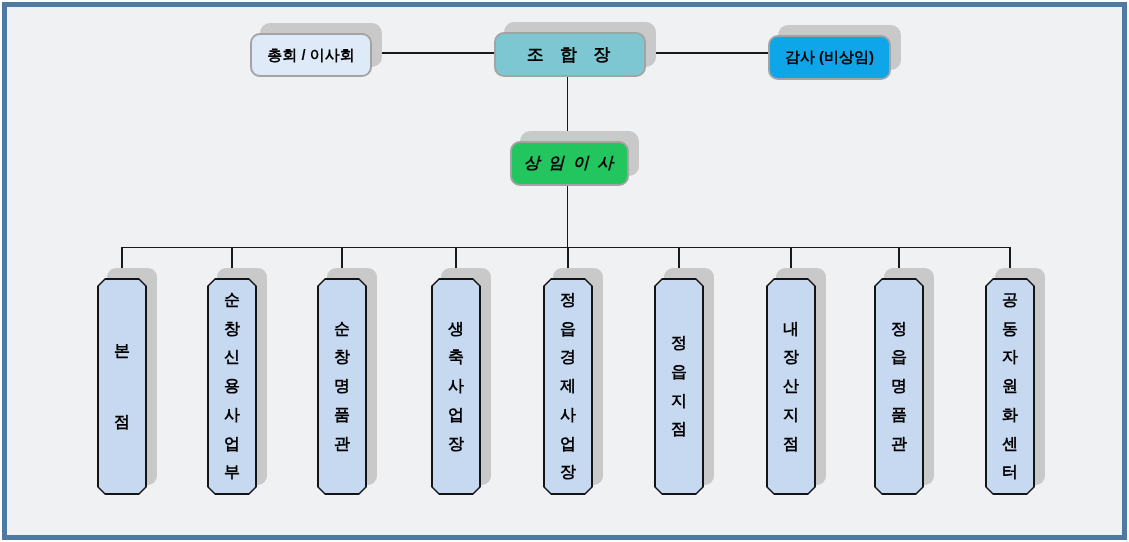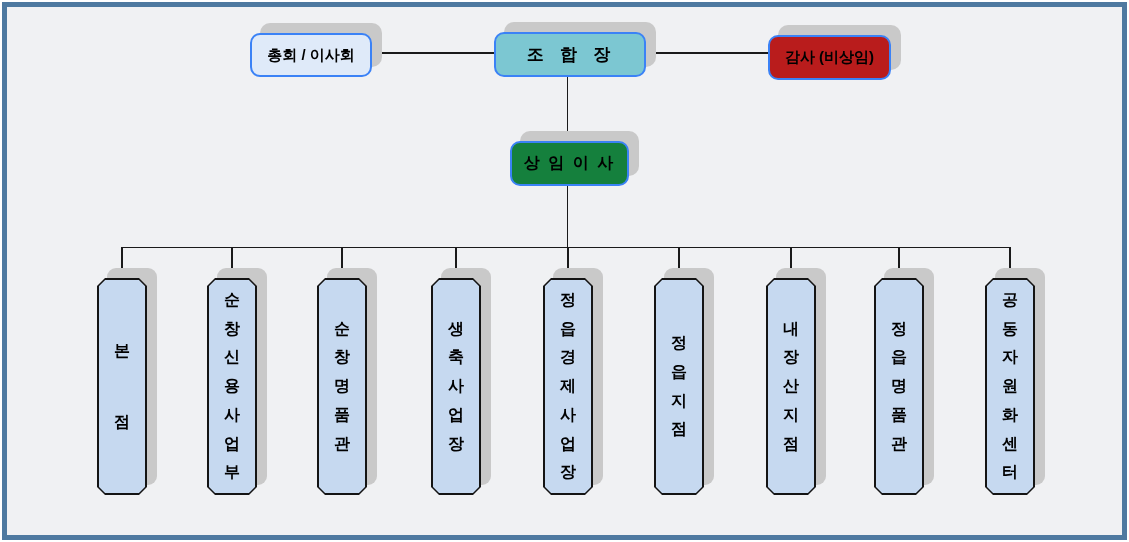--- a/index.html
+++ b/index.html
@@ -12,28 +12,28 @@
   .canvas { position:absolute; inset:0; }
 
   
   .line { position:absolute; background:#1a1a1a; }
   .h-line { height:1.5px; }
   .v-line { width:1.5px; }
 
   
   .node {
     position:absolute; display:flex; align-items:center; justify-content:center;
-    border:2px solid #3b82f6; border-radius:10px;
+    border:2px solid #a3a3a3; border-radius:10px;
     box-shadow:10px -10px 0 #c9c9c9;
     font-weight:bold; color:#000;
   }
   .node-assembly { left:250px; top:33px; width:118px; height:40px; background:#dfeaf9; font-size:15px; }
   .node-chairman { left:494px; top:32px; width:148px; height:41px; background:#7cc7d2; font-size:17px; letter-spacing:3px;font-family:Liberation Mono, monospace; }
-  .node-auditor  { left:768px; top:35px; width:119px; height:41px; background:#b91c1c; font-size:15px; }
-  .node-director { left:510px; top:141px; width:115px; height:41px; background:#15803d; font-size:16px; letter-spacing:2px; }
+  .node-auditor  { left:768px; top:35px; width:119px; height:41px; background:#0ea5e9; font-size:15px; }
+  .node-director { left:510px; top:141px; width:115px; height:41px; background:#22c55e; font-size:16px; letter-spacing:2px;font-style:italic; }
 
   
   .org-row { position:absolute; inset:0; }
   .org-col { position:absolute; top:278px; width:50px; height:217px; }
   .col-shadow {
     position:absolute; inset:0; transform:translate(10px,-10px);
     background:#c9c9c9; border-radius:9px;
   }
   .col-border {
     position:absolute; inset:0; background:#141414;

